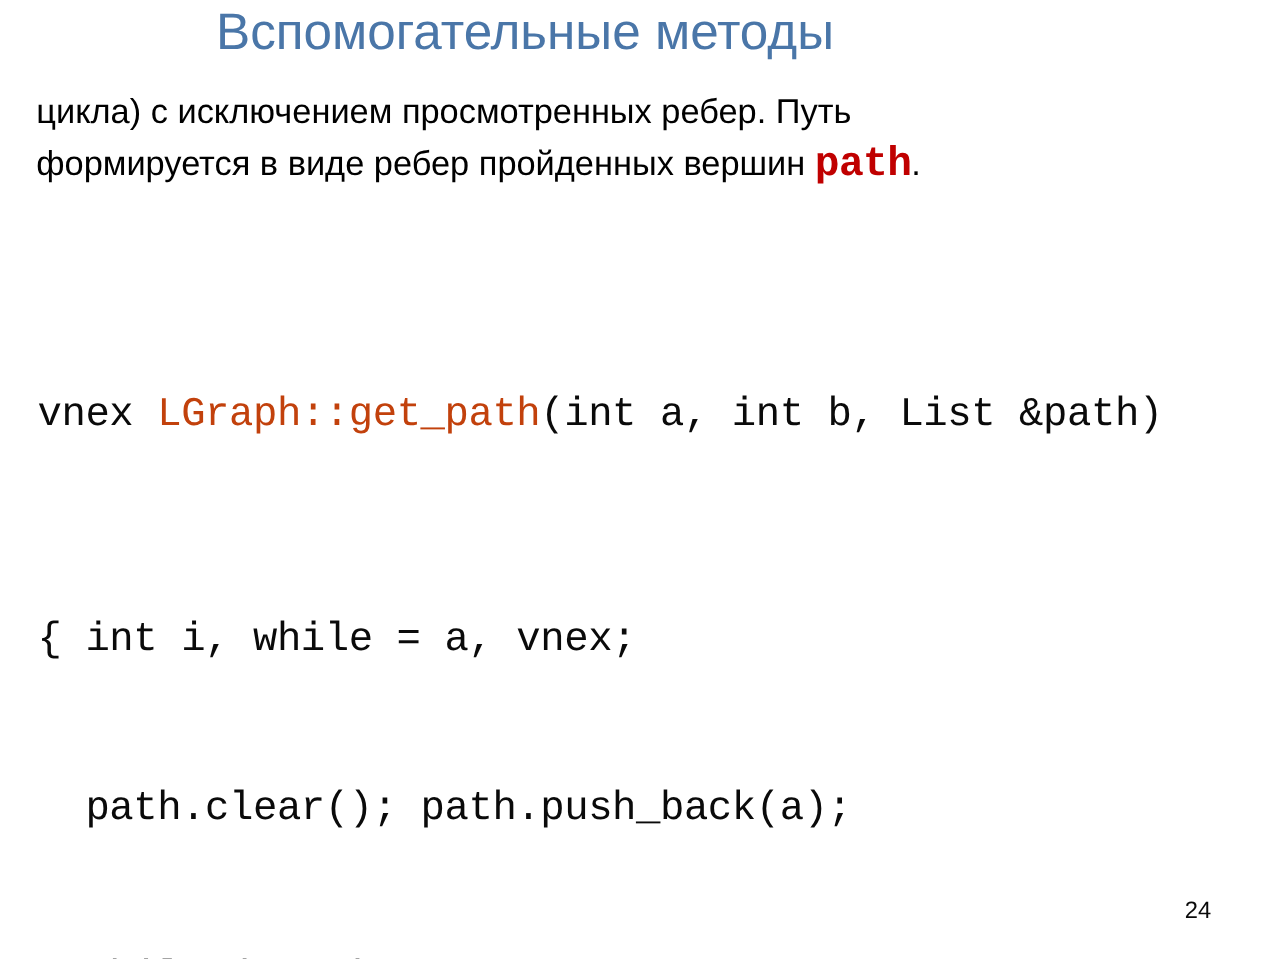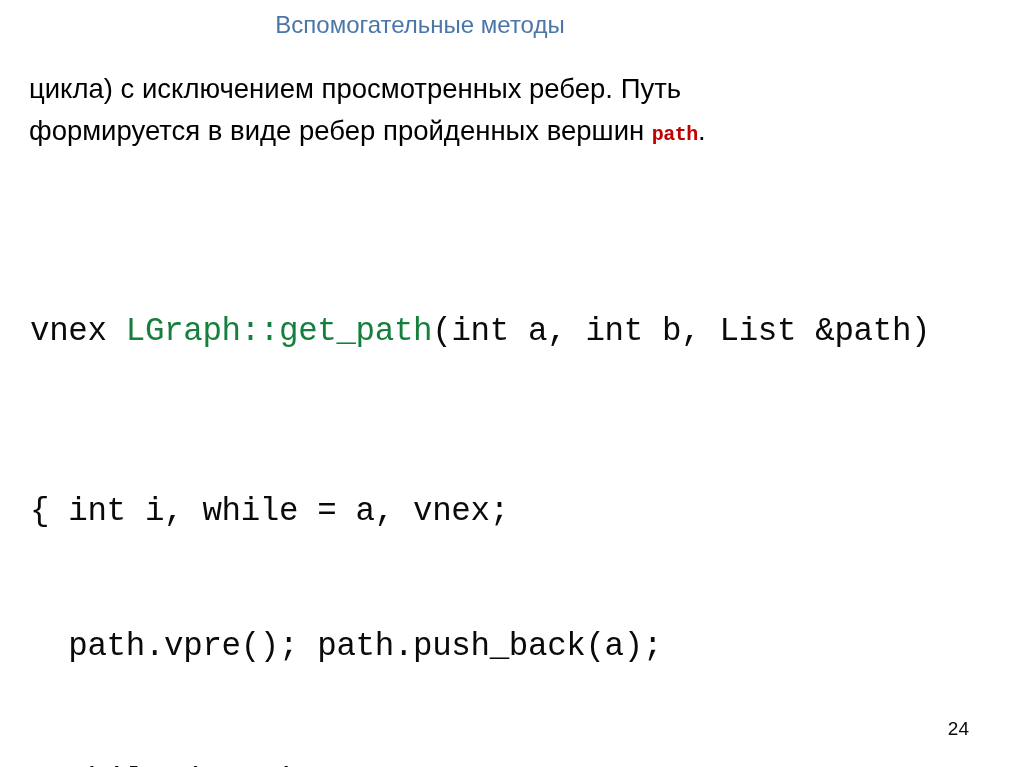--- a/index.html
+++ b/index.html
@@ -17,21 +17,21 @@
   }
 
   
   .slide-title {
     position: absolute;
     left: 0;
     top: 4px;
     width: 840px;
     text-align: center;
     font-family: "Liberation Sans", sans-serif;
-    font-size: 24px;
+    font-size: 41px;
     font-weight: 400;
     line-height: 42px;
     color: #4a76a8;
     letter-spacing: 0px;
     white-space: nowrap;
   }
 
   
   .body-text {
     position: absolute;
@@ -50,21 +50,21 @@
     display: block;
   }
   .kw-red {
     color: #c00000;
     font-family: "Liberation Sans", sans-serif;
     font-weight: 700;
   }
   .mono-red {
     color: #c00000;
     font-family: "Liberation Mono", monospace;
-    font-size: 20px;
+    font-size: 33px;
     font-weight: 700;
     letter-spacing: -0.5px;
   }
 
   
   .code-block {
     position: absolute;
     left: 30px;
     top: 219px;
     width: 990px;
@@ -75,21 +75,21 @@
     color: #0a0a0a;
     letter-spacing: -0.35px;
     white-space: pre;
   }
   .code-line {
     display: block;
     white-space: pre;
     height: 45px;
   }
   .fn-red {
-    color: #15803d;
+    color: #c2410c;
   }
 
   
   .page-number {
     position: absolute;
     right: 55px;
     bottom: 28px;
     font-family: "Liberation Sans", sans-serif;
     font-size: 19px;
     color: #0a0a0a;
@@ -105,21 +105,21 @@
 
   <span class="body-line"><span>цикла) с исключением просмотренных ребер. Путь</span></span>
 
   <span class="body-line"><span>формируется в виде ребер пройденных вершин </span><span class="mono-red">path</span><span>.</span></span>
 </div>
 
 <div class="code-block">
   <span class="code-line"><span>vnex </span><span class="fn-red">LGraph::get_path</span><span>(int a, int b, List &amp;path)</span></span>
 
   <span class="code-line">{ int i, while = a, vnex;</span>
-  <span class="code-line">  path.vpre(); path.push_back(a);</span>
+  <span class="code-line">  path.clear(); path.push_back(a);</span>
   <span class="code-line">  while (true)</span>
   
   
   
   
   
   
   
   
 </div>

